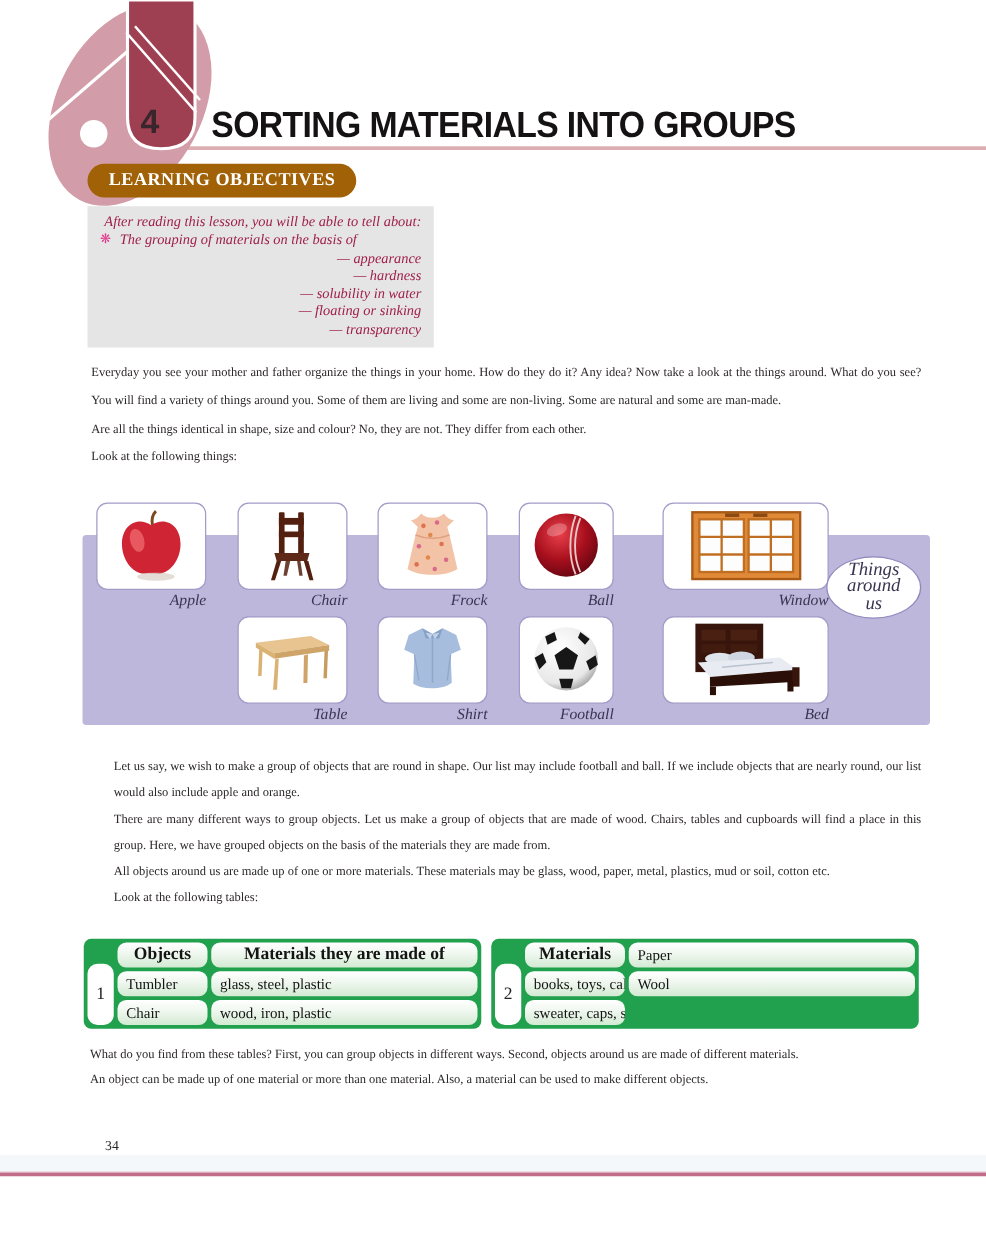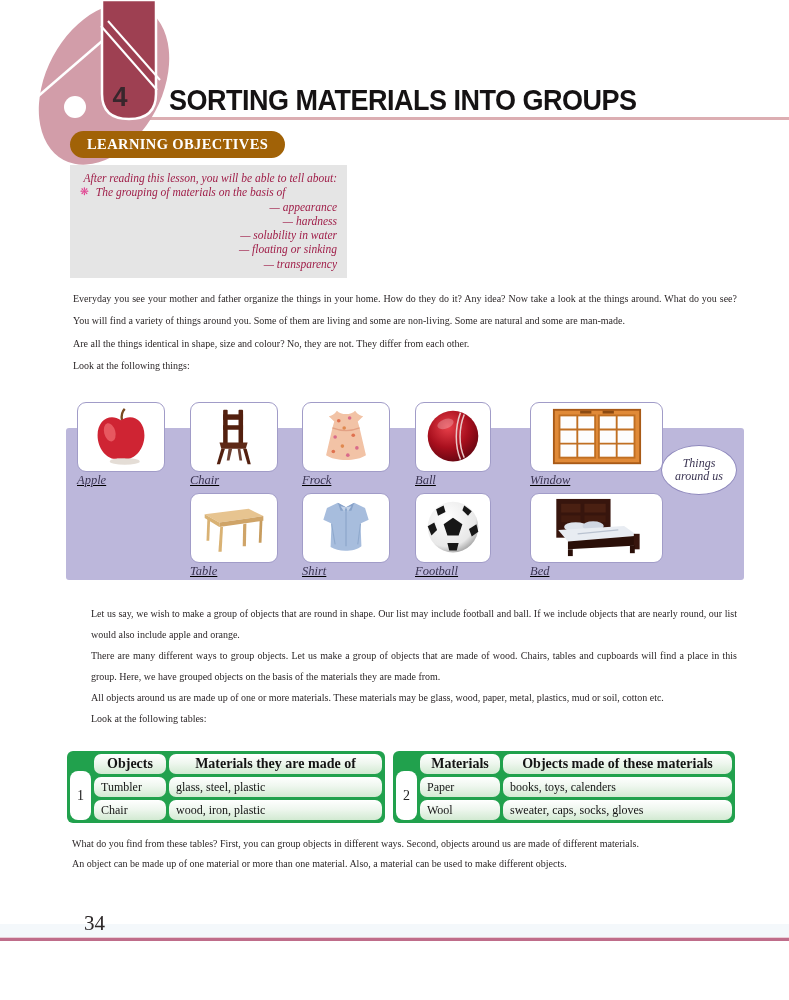--- a/index.html
+++ b/index.html
@@ -30,49 +30,49 @@
   
   .tblock{position:absolute;color:#2c2728;font-size:10px;z-index:1;}
   .tblock p{margin:0;text-align:justify;}
   .b1{left:73px;top:288px;width:664px;line-height:22.4px;}
   .b2{left:91px;top:603px;width:646px;line-height:21px;}
   .b3{left:72px;top:834px;width:665px;line-height:19.6px;}
 
   
   .things{position:absolute;left:0;top:398px;width:789px;height:192px;z-index:2;}
   .band{position:absolute;left:66px;top:30px;width:678px;height:152px;background:#bcb7db;border-radius:3px;}
-  .thing{position:absolute;text-align:left;text-decoration:underline;}
+  .thing{position:absolute;text-align:right;}
   .card{height:70px;background:#ffffff;border:1.5px solid #a19cc8;border-radius:9px;
         display:flex;align-items:center;justify-content:center;box-sizing:border-box;overflow:hidden;}
   .clabel{margin-top:1px;font-style:italic;font-size:12.5px;color:#3a3452;}
   .x0{left:77px;width:88px}.x1{left:190px;width:88px}.x2{left:302px;width:88px}
   .x3{left:415px;width:76px}.x4{left:530px;width:133px}
   .r1{top:4px}.r2{top:95px}
   .oval{position:absolute;left:661px;top:47px;width:76px;height:50px;background:#ffffff;
         border:1.5px solid #8f89bd;border-radius:50%;display:flex;align-items:center;justify-content:center;
-        text-align:center;font-style:italic;font-size:12px;line-height:13.5px;color:#3a3452;
+        text-align:center;font-style:italic;font-size:15px;line-height:13.5px;color:#3a3452;
         padding:2px 8px;box-sizing:border-box;}
 
   
   .tables{position:absolute;left:67px;top:751px;display:flex;gap:8px;z-index:2;}
   .gtable{position:relative;background:#21a14d;border-radius:6px;padding:3px 3px 3px 27px;box-sizing:border-box;}
   .gt1{width:318px}.gt2{width:342px}
   .tnum{position:absolute;left:3px;top:20px;bottom:3px;width:21px;background:#ffffff;border-radius:8px;
         display:flex;align-items:center;justify-content:center;font-size:14px;color:#222222;}
   .tgrid{display:grid;gap:3px;}
   .g1{grid-template-columns:72px 1fr}
   .g2{grid-template-columns:80px 1fr}
   .cell{background:linear-gradient(180deg,#ffffff 0%,#eff7ef 45%,#d2ead2 100%);border-radius:7px;
         height:20px;line-height:20px;padding:0 7px;font-size:12px;color:#141414;
         overflow:hidden;white-space:nowrap;}
   .hdr{font-weight:bold;font-size:14px;text-align:center;}
 
   
   .foot-tint{position:absolute;left:0;top:924px;width:789px;height:13px;background:#f4f8fb;z-index:0;}
-  .pagenum{position:absolute;left:84px;top:911px;font-size:21px;color:#2c2728;z-index:1;}
+  .pagenum{position:absolute;left:84px;top:911px;font-size:11px;color:#2c2728;z-index:1;}
   .foot-line1{position:absolute;left:0;top:937px;width:789px;height:1px;background:#e9cfd7;}
   .foot-line2{position:absolute;left:0;top:938px;width:789px;height:3px;background:#bf6d8a;}
 
   svg{display:block;}
 </style>
 </head>
 <body>
 
 <div class="page">
 
@@ -299,21 +299,20 @@
         <div class="cell">Tumbler</div>
         <div class="cell">glass, steel, plastic</div>
         <div class="cell">Chair</div>
         <div class="cell">wood, iron, plastic</div>
       </div>
     </div>
     <div class="gtable gt2">
       <div class="tnum">2</div>
       <div class="tgrid g2">
         <div class="cell hdr">Materials</div>
-        <div class="cell hdr">Objects made of these materials</div>
         <div class="cell">Paper</div>
         <div class="cell">books, toys, calenders</div>
         <div class="cell">Wool</div>
         <div class="cell">sweater, caps, socks, gloves</div>
       </div>
     </div>
   </div>
 
   <div class="tblock b3">
     <p>What do you find from these tables? First, you can group objects in different ways. Second, objects around us are made of different materials.</p>

